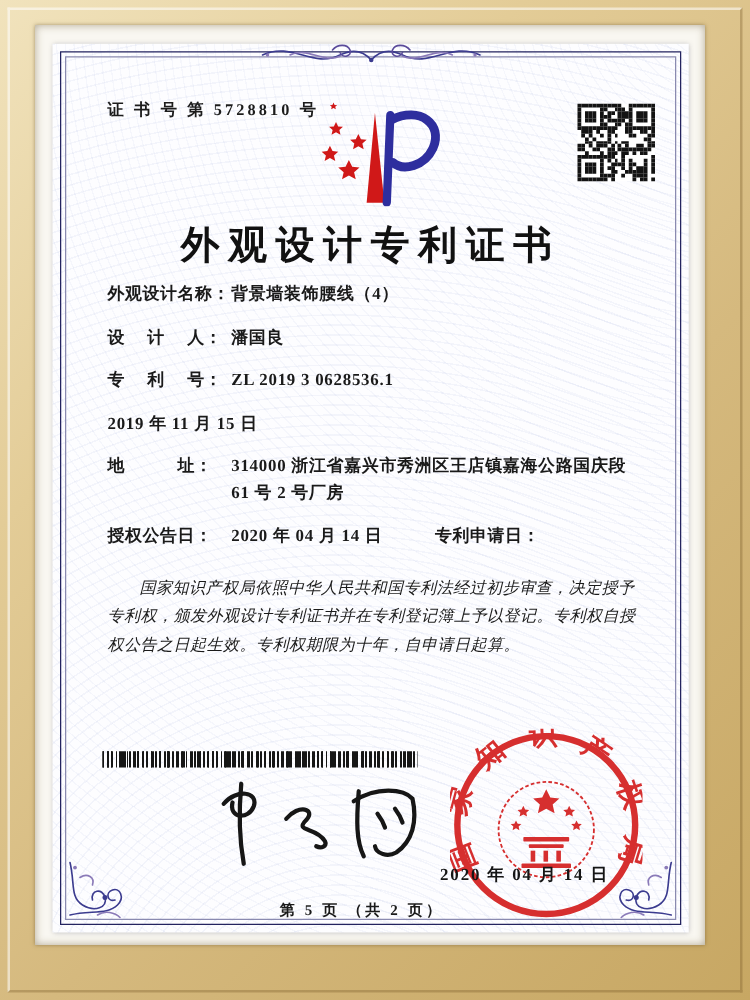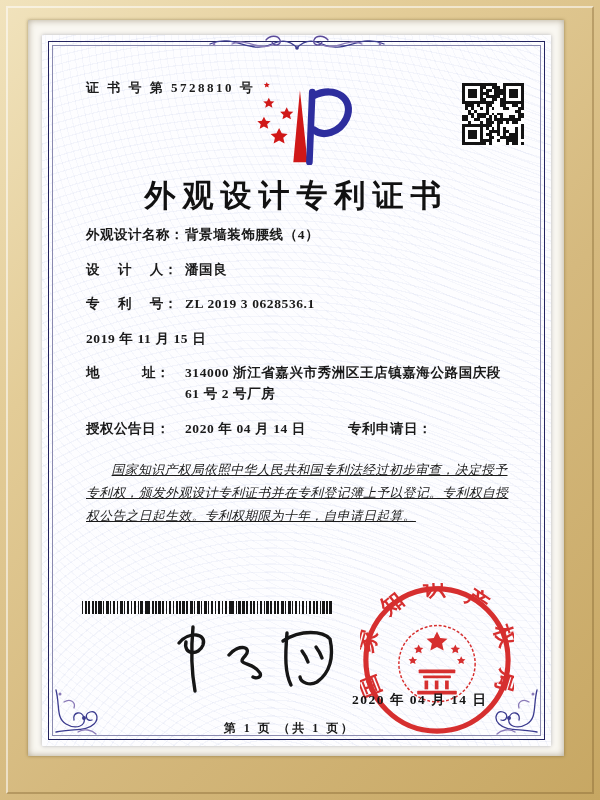--- a/index.html
+++ b/index.html
@@ -55,21 +55,21 @@
     font-size:13.5px;font-weight:600;color:#1a1a1a;line-height:21px;}
   .field{display:flex;align-items:flex-start;}
   .flabel{white-space:pre;min-width:99px;letter-spacing:.5px;flex:none;}
   .fvalue{letter-spacing:.6px;max-width:356px;}
   .field-pair{display:flex;}
   .field-pair .field:first-child{width:262px;flex:none;}
   
   .paras{position:absolute;left:44px;right:42px;top:424px;
     font-size:12.8px;font-style:italic;font-weight:500;color:#1b1b1b;
     line-height:1.78;letter-spacing:.4px;}
-  .paras p{margin:0;text-indent:2em;text-decoration:underline;}
+  .paras p{margin:0;text-indent:2em;}
   
   .barcode{position:absolute;left:40px;top:566px;width:252px;height:13px;
     background:
       repeating-linear-gradient(90deg,#161616 0 1.5px,transparent 1.5px 3.5px),
       repeating-linear-gradient(90deg,#161616 0 1px,transparent 1px 6.5px),
       repeating-linear-gradient(90deg,transparent 0 4px,#161616 4px 5.5px,transparent 5.5px 12px);}
   .officer{position:absolute;left:46px;top:608px;font-size:14.5px;font-weight:600;
     color:#1a1a1a;line-height:23px;letter-spacing:2px;}
   .signature{position:absolute;left:116px;top:584px;width:210px;height:84px;}
   .seal{position:absolute;left:318px;top:548px;width:154px;height:154px;opacity:.93;}
@@ -467,17 +467,17 @@
           <rect x="88" y="133" width="5" height="12"></rect>
           <rect x="102" y="133" width="5" height="12"></rect>
           <rect x="116" y="133" width="5" height="12"></rect>
           <rect x="78" y="147" width="54" height="5" rx="1"></rect>
         </g>
         <circle cx="105" cy="110" r="52" fill="none" stroke="#d42020" stroke-width="2" stroke-dasharray="4 2.5"></circle>
       </svg>
 
       <div class="seal-date">2020 年 04 月 14 日</div>
 
-      <div class="pageno">第 1 页 （共 1 页）</div>
+      <div class="pageno">第 5 页 （共 2 页）</div>
 
     </div>
   </div>
 </div>
 
 </body></html>

